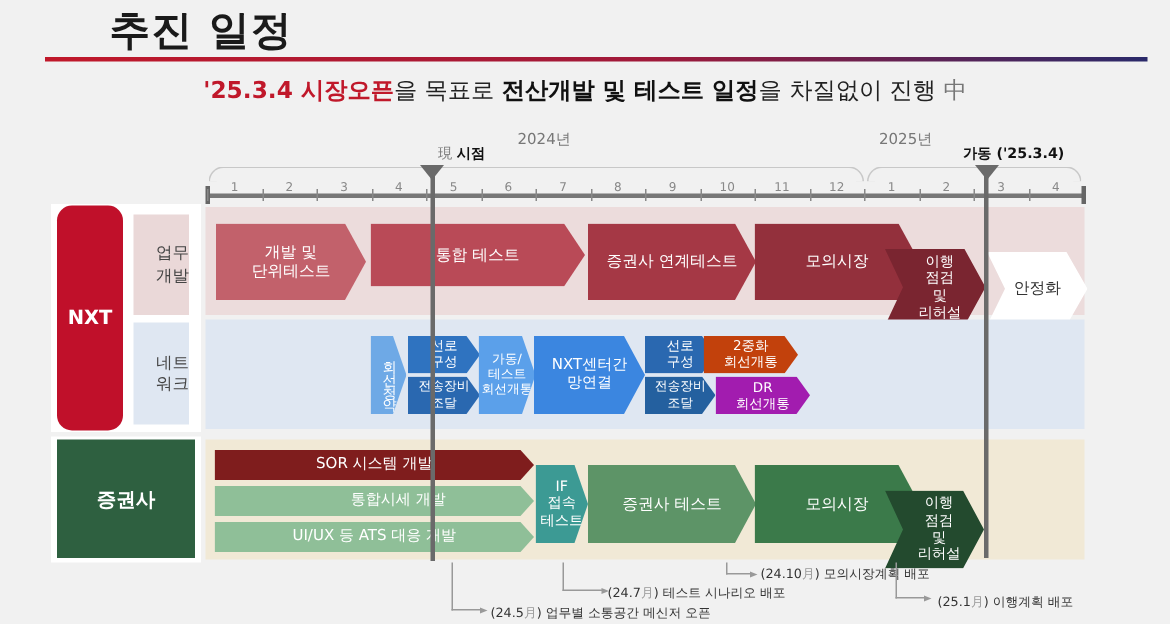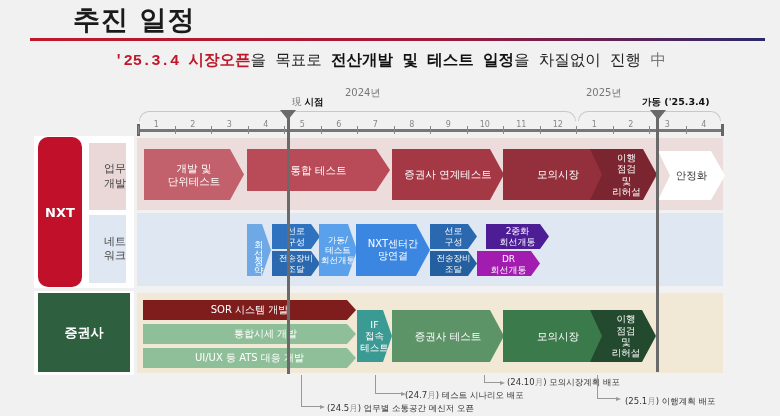--- a/index.html
+++ b/index.html
@@ -1,20 +1,20 @@
 <!DOCTYPE html>
 <html><head>
 <meta charset="utf-8">
 <style>
   * { box-sizing: border-box; margin: 0; padding: 0; }
   body { width: 780px; height: 416px; background: #f1f1f1; font-family: "DejaVu Sans", "Liberation Sans", sans-serif; position: relative; overflow: hidden; color: #222; }
   .abs { position: absolute; }
   .title { left: 73px; top: 2px; font-size: 27px; font-weight: bold; color: #1a1a1a; letter-spacing: 1px; }
   .title-line { left: 30px; top: 38px; width: 735px; height: 3px; background: linear-gradient(90deg, #c0182a 0%, #a01a3a 55%, #2a2a6a 100%); }
-  .subtitle { left: 0; width: 780px; top: 50px; text-align: center; font-size: 15.5px; color: #222; font-family: Liberation Mono, monospace; }
+  .subtitle { left: 0; width: 780px; top: 50px; text-align: center; font-size: 15.5px; color: #222; }
   .subtitle .hl-red { color: #c0182a; font-weight: bold; }
   .subtitle .hl-bold { font-weight: bold; color: #111; }
   .subtitle .tail { color: #777; font-weight: normal; }
 
   .year-label { font-size: 10px; color: #777; }
   .brace { border: 1.5px solid #c8c8c8; border-bottom: none; border-radius: 10px 10px 0 0; height: 10px; }
   .axis { left: 138px; top: 129px; width: 585px; height: 3px; background: #777; }
   .tick { width: 1px; height: 8px; background: #888; top: 126px; }
   .month { font-size: 8px; color: #888; top: 120px; width: 20px; text-align: center; }
   .end-cap { width: 3px; height: 12px; background: #666; top: 124px; }
@@ -22,21 +22,21 @@
   .marker-line { width: 3px; background: #6a6a6a; }
   .marker-tri { width: 0; height: 0; border-left: 8px solid transparent; border-right: 8px solid transparent; border-top: 10px solid #6a6a6a; }
   .marker-label { font-size: 9.5px; white-space: nowrap; margin-left: 20px; }
   .marker-label b { font-weight: bold; color: #111; }
   .marker-label .pre { color: #777; }
 
   .org { display: flex; align-items: center; justify-content: center; color: #fff; font-weight: bold; font-size: 13px; }
   .sub { display: flex; align-items: center; justify-content: flex-end; text-align: center; font-size: 11px; color: #444; line-height: 1.3; }
   .lane { }
   .arrow { display: flex; align-items: center; justify-content: center; text-align: center; color: #fff; font-size: 10.5px; line-height: 1.2; clip-path: polygon(0 0, calc(100% - 14px) 0, 100% 50%, calc(100% - 14px) 100%, 0 100%); }
-  .arrow.notch { clip-path: polygon(0 0, calc(100% - 14px) 0, 100% 50%, calc(100% - 14px) 100%, 0 100%, 12px 50%); }
+  .arrow.notch { clip-path: polygon(0 0, calc(100% - 14px) 0, 100% 50%, calc(100% - 14px) 100%, 0 100%, 12px 50%); margin-top: 17px; }
   .arrow.small { font-size: 9px; clip-path: polygon(0 0, calc(100% - 9px) 0, 100% 50%, calc(100% - 9px) 100%, 0 100%); }
   .vert { writing-mode: vertical-rl; text-orientation: upright; letter-spacing: -1px; }
   .note { font-size: 8.5px; color: #333; white-space: nowrap; }
   .note .m { color: #999; }
   .conn { border-left: 1px solid #999; border-bottom: 1px solid #999; }
   .conn::after { content: ""; position: absolute; right: -4px; bottom: -3px; border-left: 5px solid #999; border-top: 2.5px solid transparent; border-bottom: 2.5px solid transparent; }
 </style>
 </head>
 <body>
 
@@ -141,21 +141,21 @@
   </div>
 <div class="abs arrow" style="left:356px;top:224px;width:74px;height:52px;background:#3b86e0;font-size:10px;">
     <span><span>NXT센터간</span><br><span>망연결</span></span>
   </div>
 <div class="abs arrow small" style="left:430px;top:224px;width:47px;height:25px;background:#2a68b0;">
     <span><span>선로</span><br><span>구성</span></span>
   </div>
 <div class="abs arrow small" style="left:430px;top:251px;width:47px;height:25px;background:#24609f;font-size:8.5px;">
     <span><span>전송장비</span><br><span>조달</span></span>
   </div>
-<div class="abs arrow small" style="left:486px;top:224px;width:63px;height:25px;background:#4c1d95;">
+<div class="abs arrow small" style="left:469px;top:224px;width:63px;height:25px;background:#c2410c;">
     <span><span>2중화</span><br><span>회선개통</span></span>
   </div>
 <div class="abs arrow small" style="left:477px;top:251px;width:63px;height:25px;background:#a21caf;align-items:flex-end;">
     <span><span>DR</span><br><span>회선개통</span></span>
   </div>
 
 <div class="abs" style="left:34px;top:291px;width:100px;height:84px;background:#fff;"></div>
 <div class="abs org" style="left:38px;top:293px;width:92px;height:79px;background:#2e6040;">증권사</div>
 
 <div class="abs lane" style="left:137px;top:293px;width:586px;height:80px;background:#f1e9d6;"></div>

